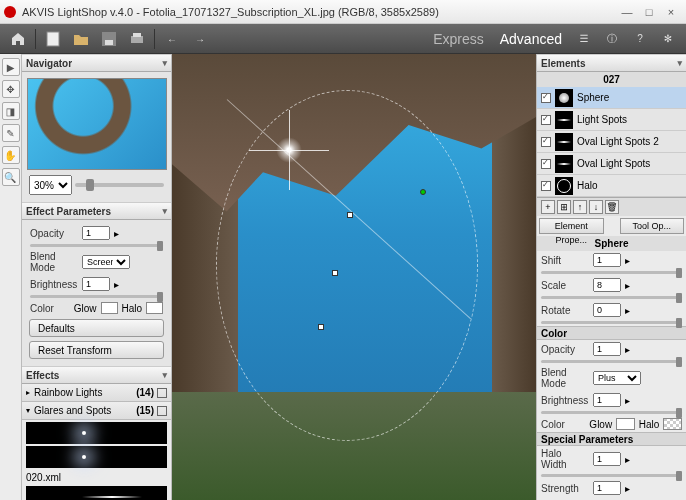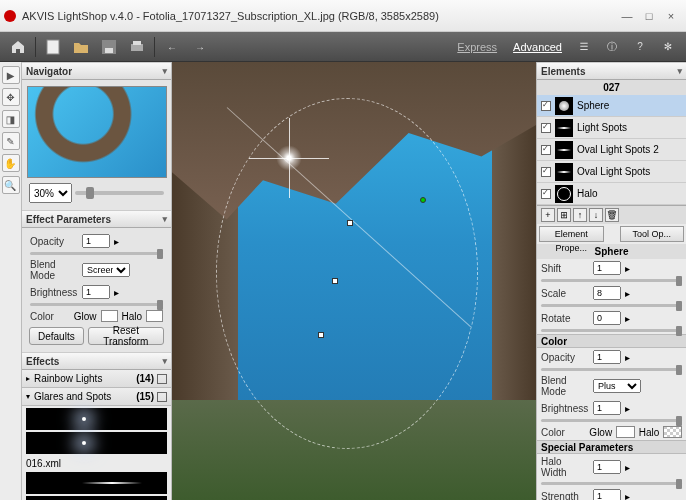--- a/index.html
+++ b/index.html
@@ -1,25 +1,25 @@
 <!DOCTYPE html>
 <html><head>
 <meta charset="utf-8">
 <style>
 * { margin: 0; padding: 0; box-sizing: border-box; font-family: Arial, sans-serif; font-size: 10px; }
 body { width: 686px; height: 500px; background: #ebebeb; overflow: hidden; }
-.titlebar { height: 32px; background: linear-gradient(#fafafa,#e8e8e8); display: flex; align-items: center; padding: 0 4px; border-bottom: 1px solid #ccc; }
+.titlebar { height: 24px; background: linear-gradient(#fafafa,#e8e8e8); display: flex; align-items: center; padding: 0 4px; border-bottom: 1px solid #ccc; }
 .titlebar .logo { width: 12px; height: 12px; background: #c00; border-radius: 50%; margin-right: 6px; }
 .titlebar .title { flex: 1; color: #333; font-size: 11px; }
 .titlebar .winbtn { width: 22px; height: 14px; display: flex; align-items: center; justify-content: center; cursor: pointer; color: #555; font-size: 11px; }
 .toolbar { height: 30px; background: linear-gradient(#6a6a6a,#4a4a4a); display: flex; align-items: center; padding: 0 4px; border-bottom: 1px solid #333; }
 .toolbar .tbtn { width: 24px; height: 24px; margin: 0 2px; display: flex; align-items: center; justify-content: center; cursor: pointer; color: #ddd; border-radius: 3px; }
 .toolbar .sep { width:1px; height:20px; background:#333; margin:0 3px; }
 .toolbar .spacer { flex: 1; }
-.toolbar .mode { color: #bbb; padding: 0 8px; cursor: pointer; font-size: 11px; text-decoration: underline; }
+.toolbar .mode { color: #bbb; padding: 0 8px; cursor: pointer; font-size: 14px; }
 .toolbar .mode.active { color: #fff; }
 .main { display: flex; height: 450px; }
 .toolstrip { width: 22px; background: #ececec; border-right: 1px solid #bbb; display: flex; flex-direction: column; align-items: center; padding-top: 4px; gap: 4px; }
 .toolstrip .tool { width: 18px; height: 18px; border: 1px solid #aaa; background: #f5f5f5; cursor: pointer; border-radius: 2px; display:flex; align-items:center; justify-content:center; font-size:10px; color:#555;}
 .leftpanel { width: 150px; background: #ebebeb; border-right: 1px solid #bbb; overflow-y: auto; }
 .rightpanel { width: 150px; background: #ebebeb; border-left: 1px solid #bbb; overflow-y: auto; }
 .canvas { flex: 1; background: linear-gradient(180deg,#3ab5e8 0%, #2a8fc9 40%, #1f6fa8 100%); display:flex; align-items:center; justify-content:center; position:relative; overflow:hidden;}
 .panel-header { background: linear-gradient(#f8f8f8,#ddd); border-top:1px solid #ccc; border-bottom:1px solid #aaa; height: 18px; display:flex; align-items:center; padding: 0 4px; font-weight: bold; color:#333; }
 .panel-header .arrow { margin-left:auto; font-size:9px; color:#666; }
 .panel-body { padding: 4px; background: #e5e5e5; }
@@ -30,21 +30,21 @@
 .slider-tiny { flex:1; height:4px; background:#bbb; border-radius:2px; position:relative;}
 .slider-tiny::after { content:""; position:absolute; width:8px; height:12px; background:#888; left:12%; top:-4px; border-radius:2px;}
 .param-row { display:flex; align-items:center; padding:2px 4px; gap:4px; }
 .param-row .label { width: 48px; color:#333; }
 .param-row input[type=number] { width:28px; height:14px; font-size:9px; padding:0 2px;}
 .param-row select { width:48px; height:14px; font-size:9px; }
 .param-row .slider { flex:1; height:3px; background:#bbb; position:relative; border-radius:2px;}
 .param-row .slider::after{content:"";position:absolute;width:6px;height:10px;background:#888;right:0;top:-3px;border-radius:1px;}
 .colorbox { width:20px; height:12px; border:1px solid #888; background:#fff;}
 .btn { height:18px; padding:0 8px; background:linear-gradient(#f8f8f8,#ddd); border:1px solid #999; border-radius:3px; cursor:pointer; font-size:10px; display:inline-flex; align-items:center;}
-.btn-row { display:flex; gap:4px; padding:3px; justify-content:center;}
+.btn-row { display:flex; gap:4px; padding:3px; justify-content:center;flex-direction:column;}
 .effect-row { height:18px; display:flex; align-items:center; padding:0 4px; background:linear-gradient(#eee,#ddd); border-bottom:1px solid #bbb; cursor:pointer;}
 .effect-row .cnt { margin-left:auto; font-weight:bold;}
 .effect-row .tri { margin-right:4px; font-size:8px;}
 .effect-row .box { width:10px; height:10px; border:1px solid #666; margin-left:3px;}
 .preset-row { height:22px; background:#000; margin:2px 4px; position:relative;}
 .preset-row .glow{position:absolute; left:40%; top:50%; width:60px; height:2px; background:linear-gradient(90deg,transparent,#fff,transparent); transform:translateY(-50%);}
 .preset-row.star .glow{width:4px;height:4px;border-radius:50%;background:#fff;box-shadow:0 0 15px 8px rgba(200,220,255,0.6);}
 .filebar { height:14px; display:flex; align-items:center; padding:0 4px;}
 .elements-list { background:#e5e5e5;}
 .el-item { height:22px; display:flex; align-items:center; padding:0 4px; gap:4px; cursor:pointer; border-bottom:1px solid #ccc;}
@@ -212,21 +212,21 @@
       <span class="cnt">(15)</span>
       <span class="box"></span>
     </div>
     <div class="preset-row star">
         <div class="glow"></div>
       </div>
     <div class="preset-row star">
         <div class="glow"></div>
       </div>
     <div class="filebar">
-        <span>016.xml</span>
+        <span>020.xml</span>
       </div>
     <div class="preset-row">
         <div class="glow"></div>
       </div>
     <div class="preset-row">
         <div class="glow"></div>
       </div>
 
   </div>
 

